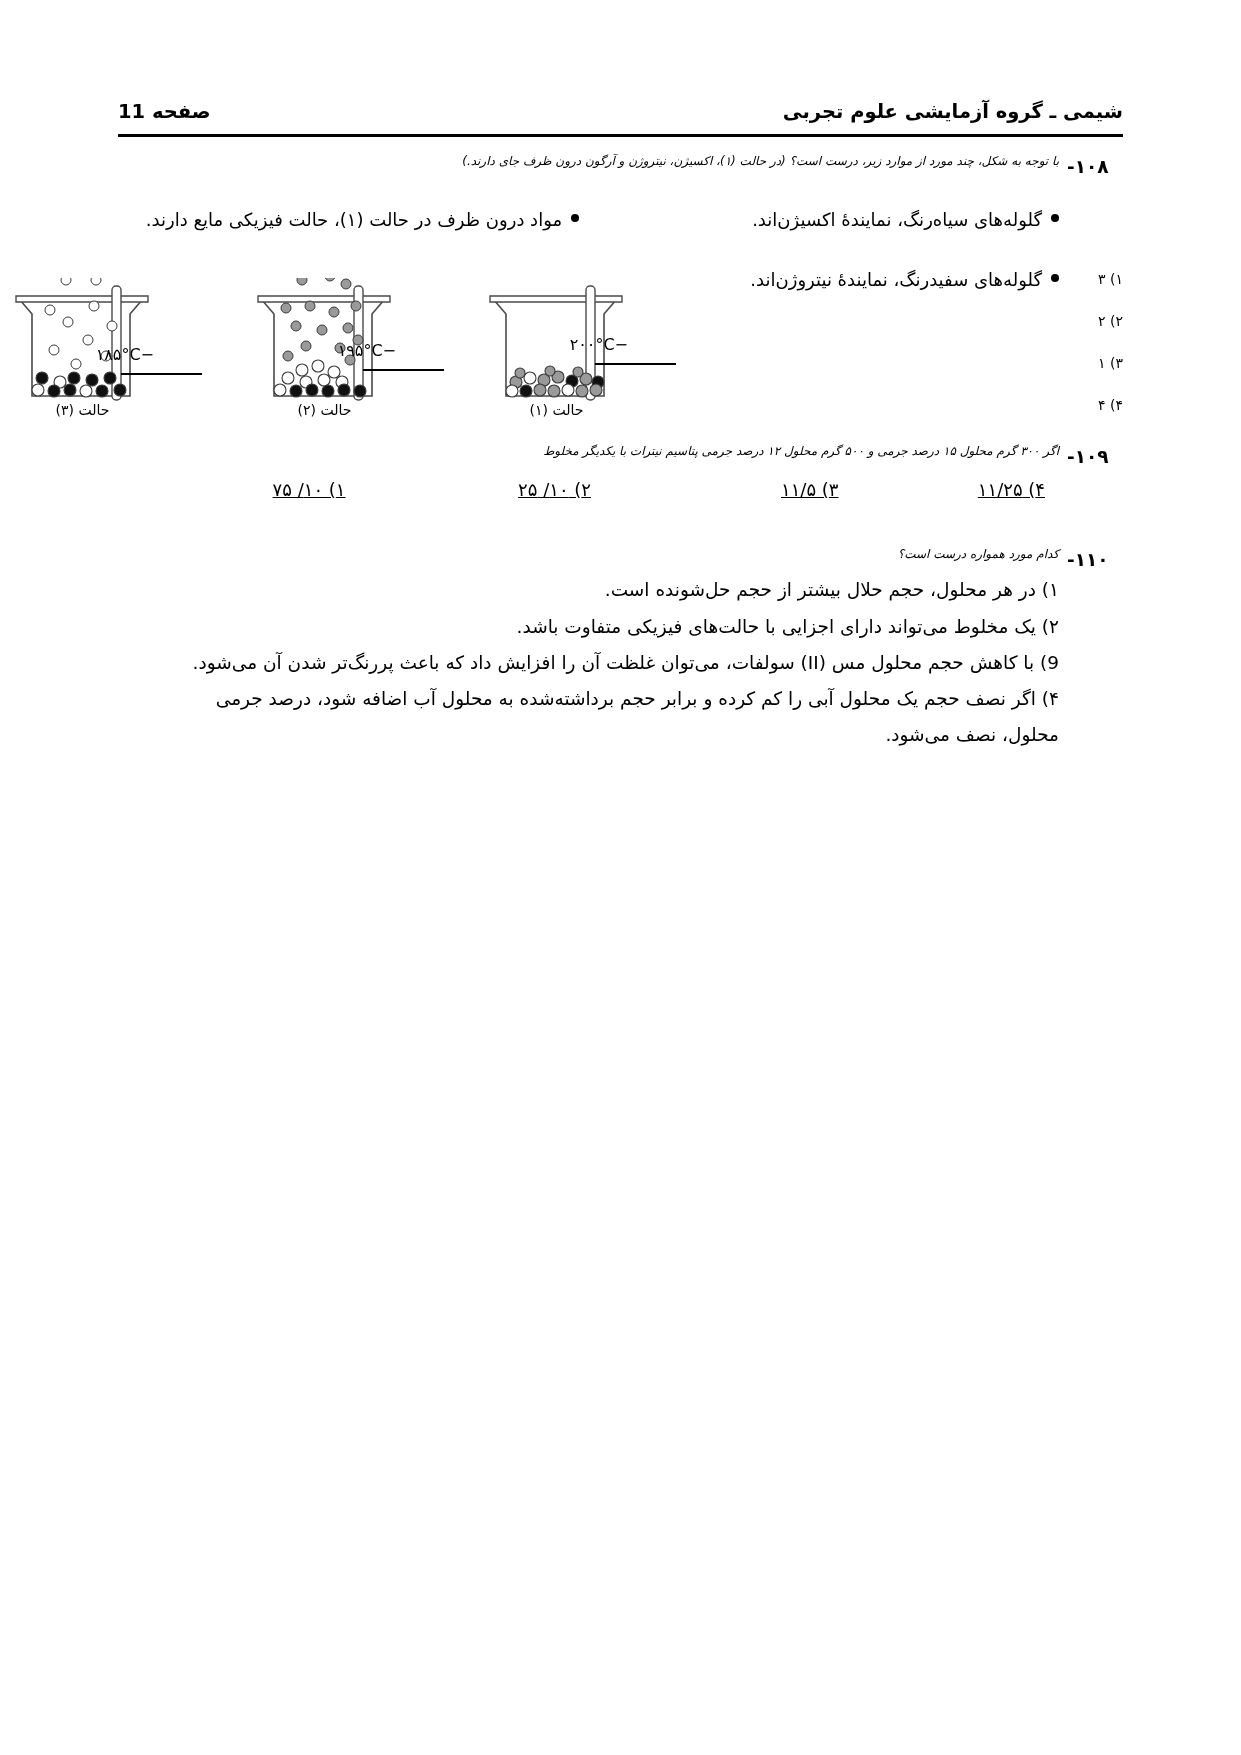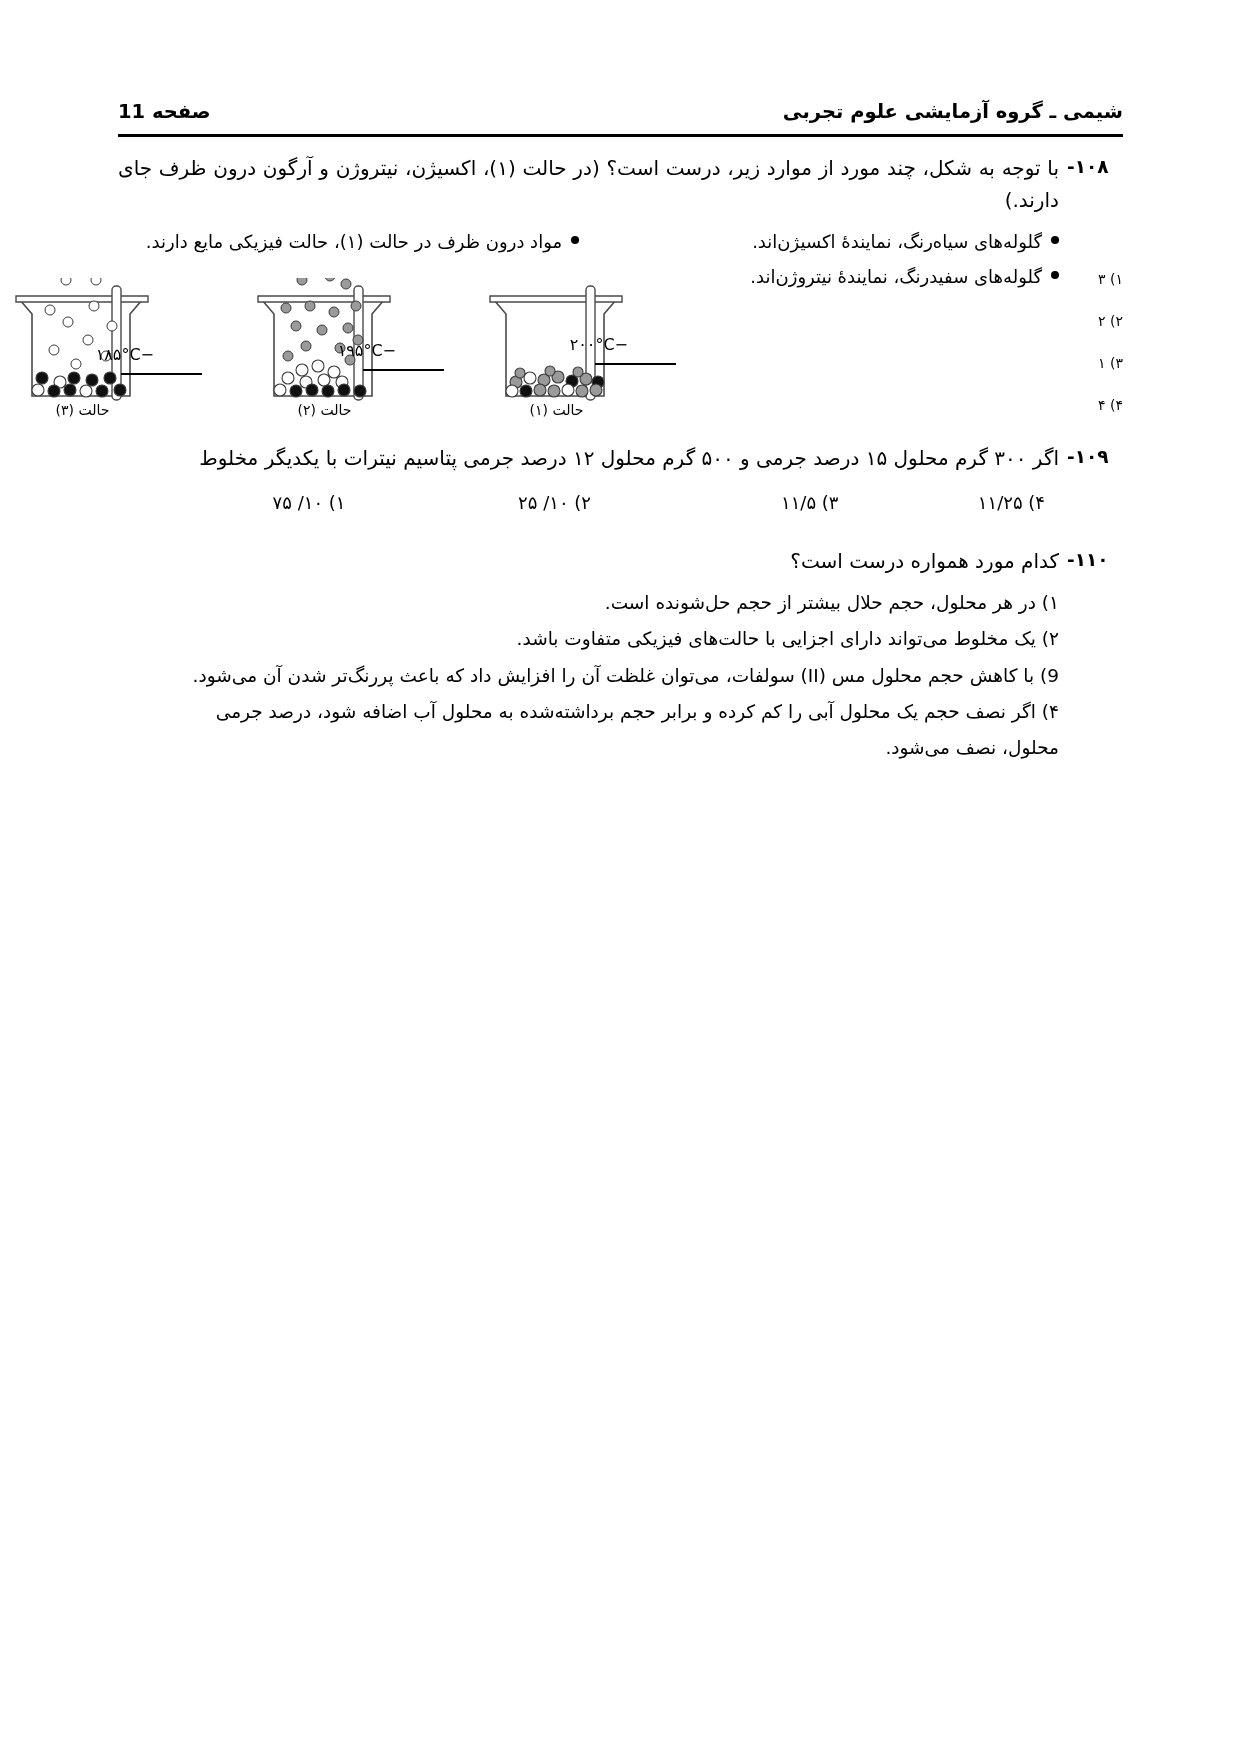--- a/index.html
+++ b/index.html
@@ -69,43 +69,45 @@
     font-weight: bold;
     font-size: 18.5px;
     padding-left: 8px;
     white-space: nowrap;
   }
   .q-body {
     flex: 1 1 auto;
     text-align: right;
   }
   .q-text {
-    font-size: 20px;
+    font-size: 12px;
     line-height: 1.62;
     text-align: justify;
+    font-style: italic;
   }
 
   
   .bullets {
     margin-top: 7px;
     display: flex;
     flex-direction: row;
     justify-content: space-between;
     gap: 0px;
   }
   .bullet-col {
     width: 49%;
   }
   .bullet {
     display: flex;
     flex-direction: row;
     align-items: baseline;
     font-size: 18px;
     line-height: 1.95;
     white-space: nowrap;
+    margin-top: 24px;
   }
   .bullet .dot {
     flex: 0 0 auto;
     width: 8px;
     height: 8px;
     border-radius: 50%;
     background: #000;
     margin-left: 9px;
     position: relative;
     top: -4px;
@@ -128,20 +130,21 @@
   
   .opts-row {
     display: flex;
     flex-direction: row;
     justify-content: flex-start;
     font-size: 18px;
     margin-top: 14px;
   }
   .opts-row .opt {
     white-space: nowrap;
+    text-decoration: underline;
   }
   .opts-row .opt:nth-child(1) { width: 22%; padding-right: 14px;}
   .opts-row .opt:nth-child(2) { width: 26%; padding-right: 14px;}
   .opts-row .opt:nth-child(3) { width: 26%; padding-right: 20px;}
   .opts-row .opt:nth-child(4) { width: 26%; padding-right: 18px;}
 
   
   .opts-list { margin-top: 8px; }
   .opts-list .opt {
     font-size: 18.5px;

